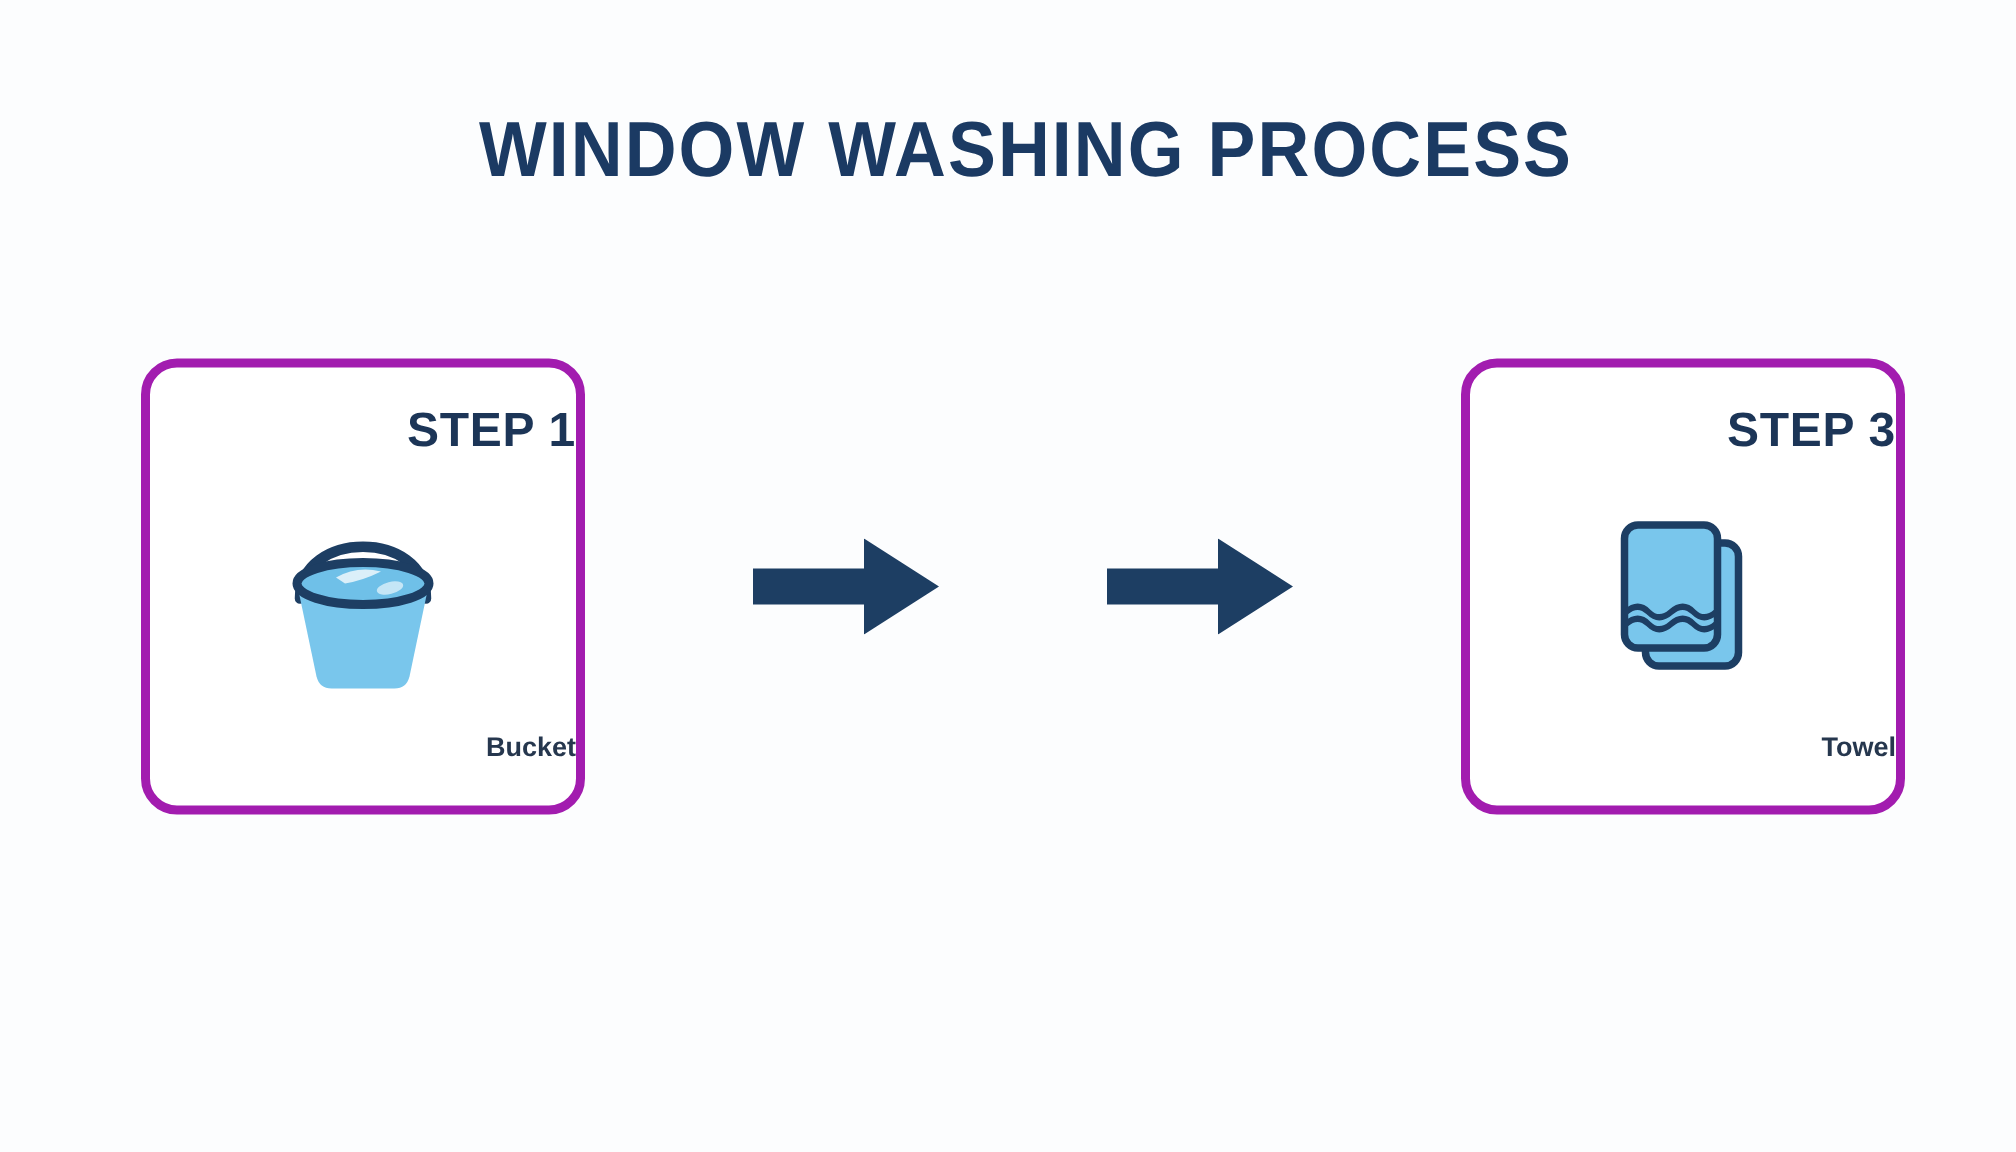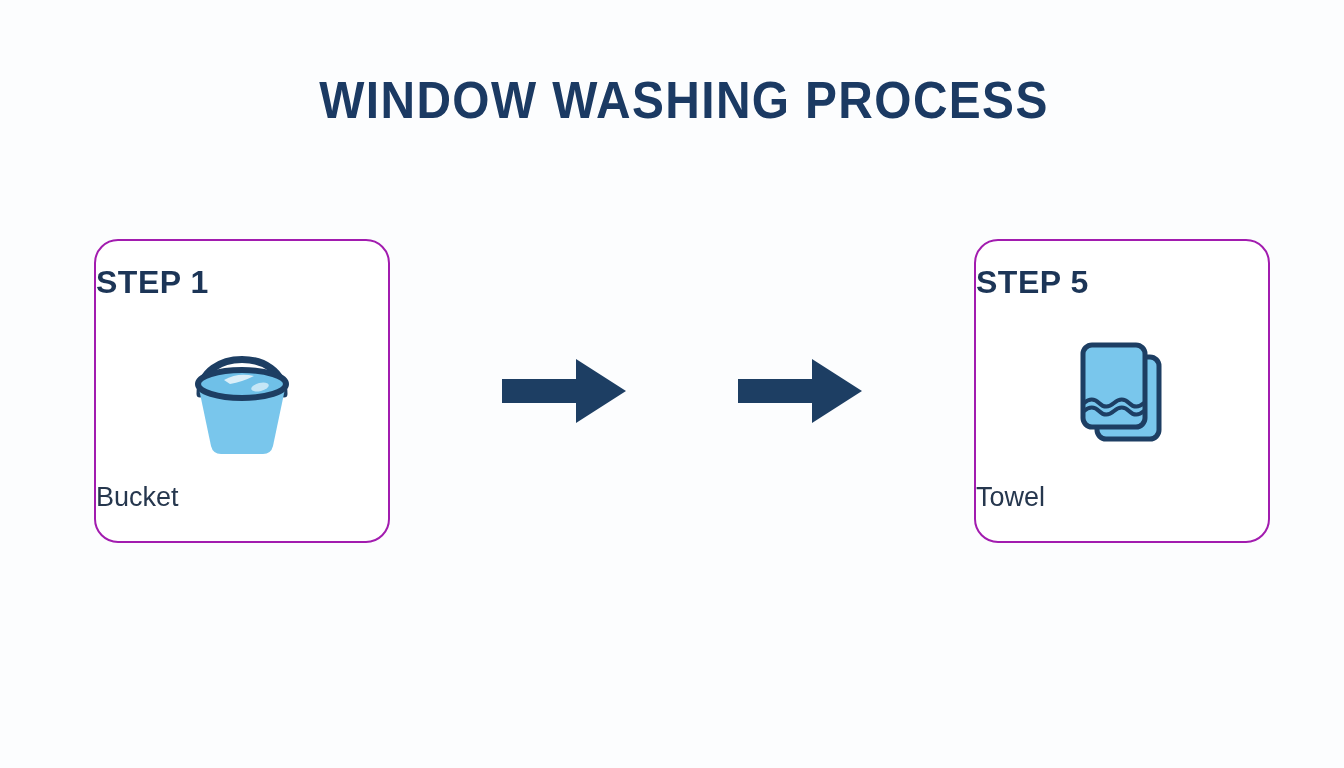--- a/index.html
+++ b/index.html
@@ -47,26 +47,26 @@
     height: 306px;
     display: flex;
     align-items: center;
     justify-content: space-between;
   }
 
   .card {
     width: 296px;
     height: 304px;
     box-sizing: border-box;
-    border: 2px solid #a21caf;
+    border: 6px solid #a21caf;
     border-radius: 24px;
     background: #ffffff;
     display: flex;
     flex-direction: column;
-    align-items: flex-start;
+    align-items: flex-end;
     flex: 0 0 auto;
   }
 
   .card-step {
     margin-top: 24px;
     font-size: 32px;
     font-weight: 700;
     letter-spacing: 0.5px;
     color: #1c3557;
     line-height: 1.1;
@@ -75,22 +75,22 @@
   .card-icon {
     flex: 1 1 auto;
     display: flex;
     align-items: center;
     justify-content: center;
     width: 100%;
   }
 
   .card-label {
     margin-bottom: 28px;
-    font-size: 27px;
-    font-weight: 400;
+    font-size: 18px;
+    font-weight: 700;
     color: #26374e;
     line-height: 1.1;
   }
 
   .arrow {
     flex: 0 0 auto;
     width: 124px;
     height: 64px;
     display: flex;
     align-items: center;
@@ -135,21 +135,21 @@
     </div>
 
 
     <div class="arrow">
       <svg width="124" height="64" viewBox="0 0 124 64">
         <path d="M0 20 L74 20 L74 0 L124 32 L74 64 L74 44 L0 44 Z" fill="#1d3e63"></path>
       </svg>
     </div>
 
     <div class="card">
-      <div class="card-step">STEP 5</div>
+      <div class="card-step">STEP 3</div>
 
       <div class="card-icon">
         <svg width="130" height="130" viewBox="0 0 130 130">
 
           <rect x="40" y="30" width="62" height="82" rx="9" fill="#79c6ec" stroke="#1d3e63" stroke-width="5"></rect>
 
           <rect x="26" y="18" width="62" height="82" rx="9" fill="#79c6ec" stroke="#1d3e63" stroke-width="5"></rect>
 
           <path d="M27 76 q8 -7 15 0 t15 0 t15 0 t15 0" fill="none" stroke="#1d3e63" stroke-width="4" stroke-linecap="round"></path>
           <path d="M27 84 q8 -7 15 0 t15 0 t15 0 t15 0" fill="none" stroke="#1d3e63" stroke-width="4" stroke-linecap="round"></path>

